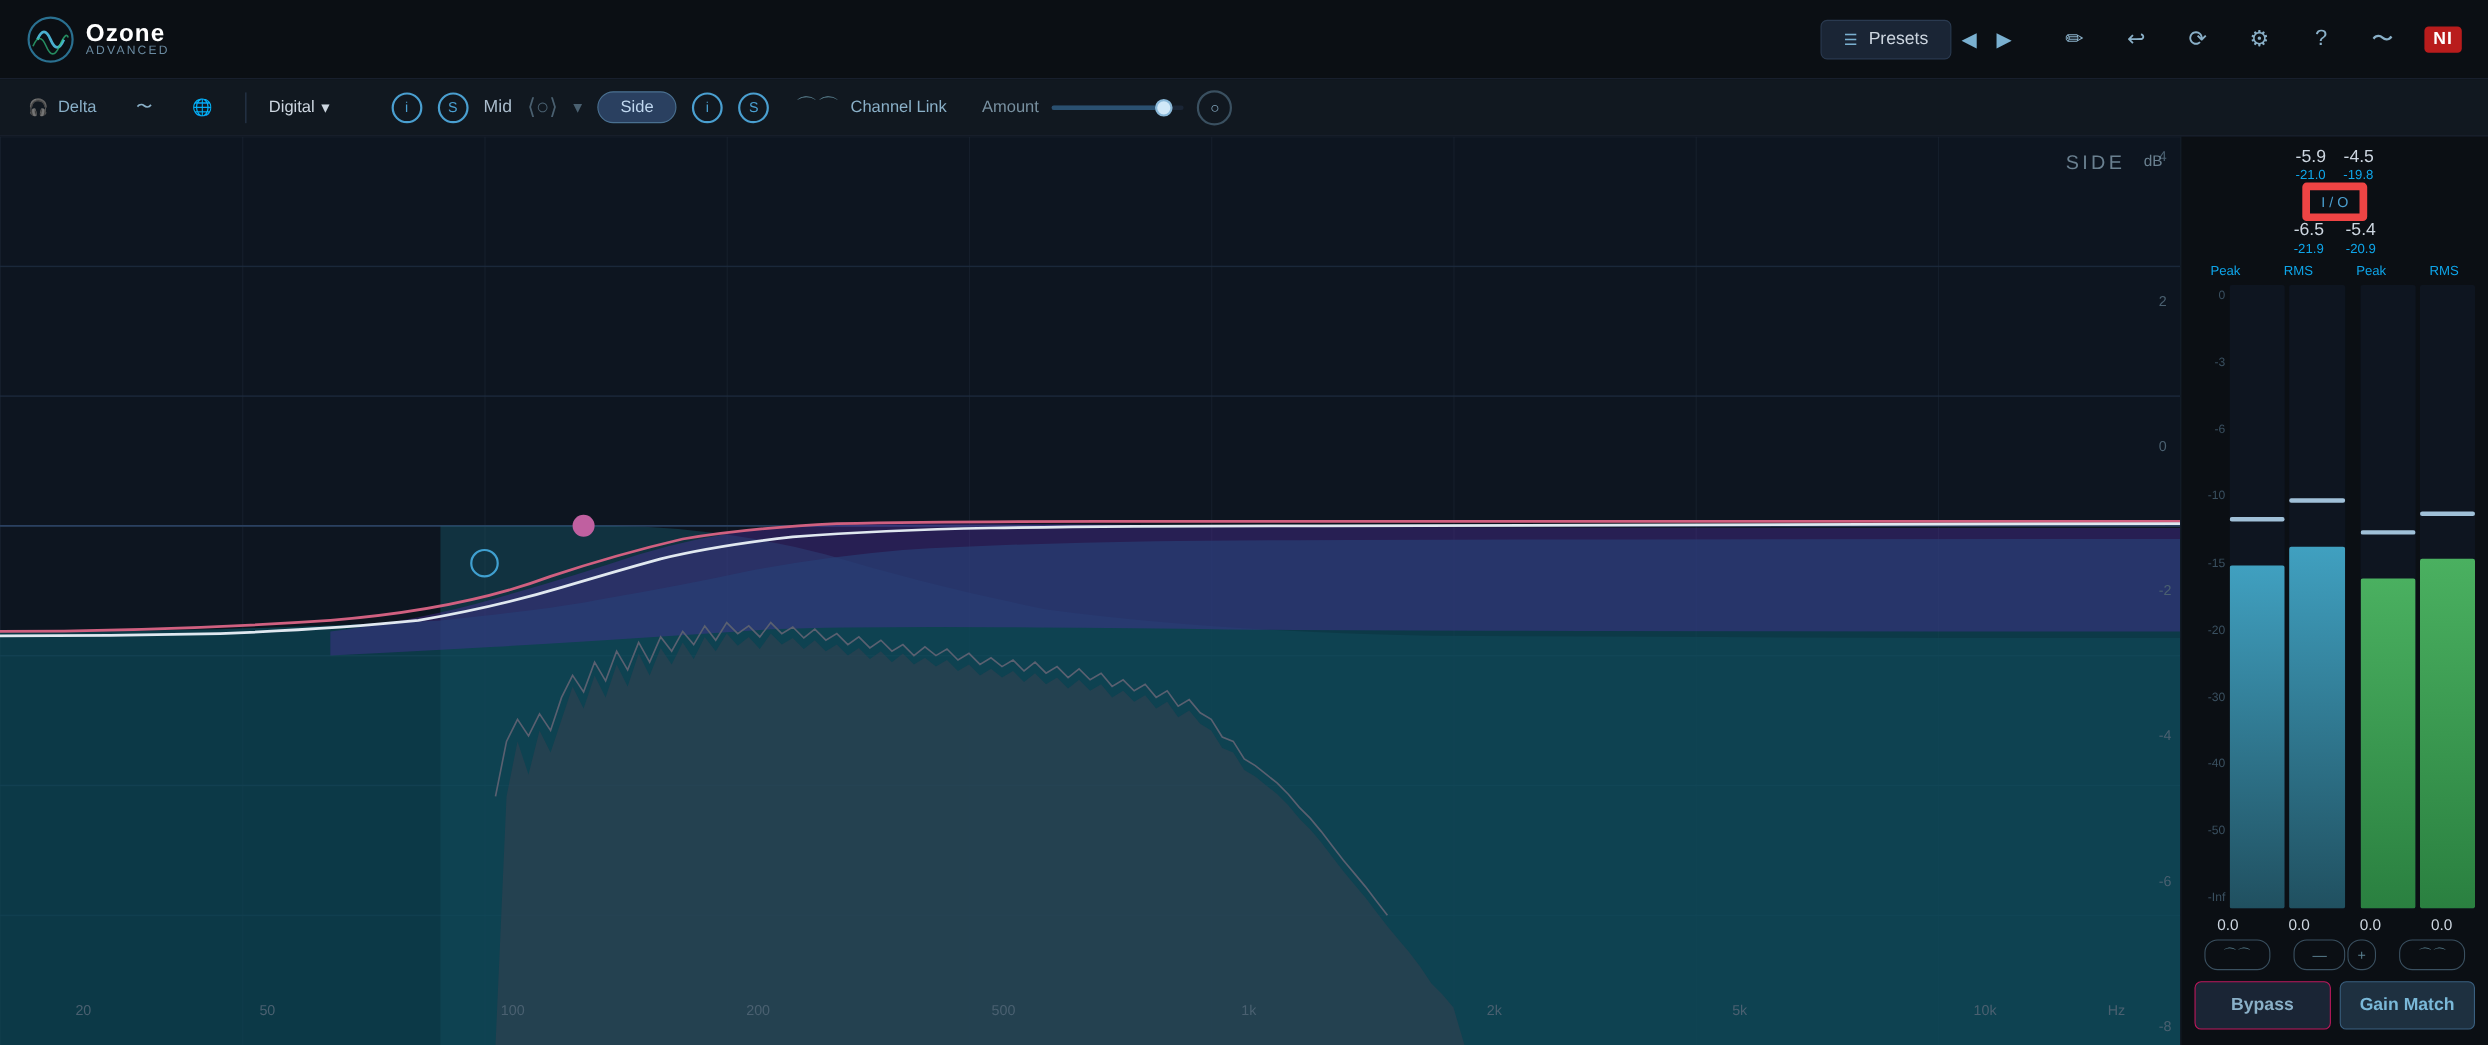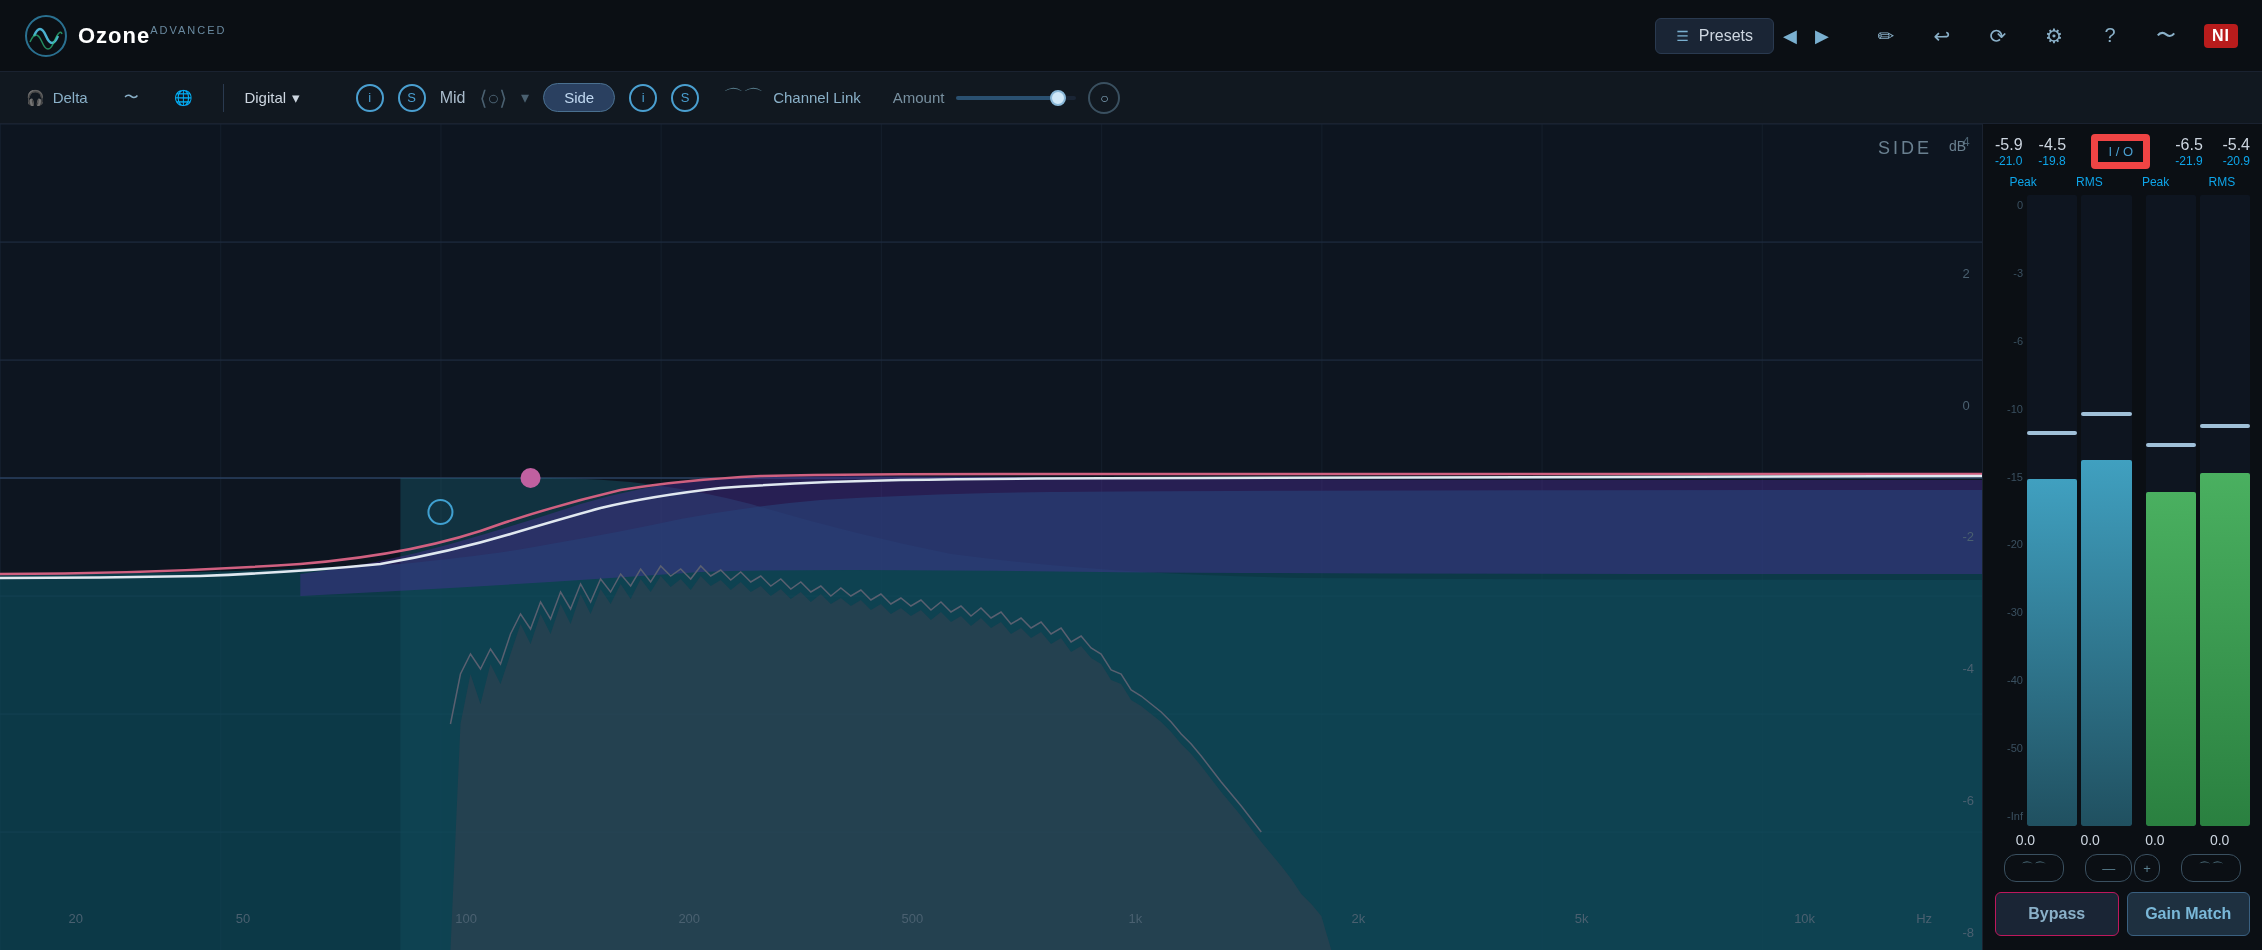--- a/index.html
+++ b/index.html
@@ -28,21 +28,21 @@
     .logo {
       display: flex;
       align-items: center;
       gap: 10px;
       margin-right: 40px;
     }
     .logo-icon {
       width: 44px;
       height: 44px;
     }
-    .logo-text { display: flex; line-height: 1; }
+    .logo-text { display: flex; flex-direction: column; line-height: 1; }
     .logo-title { font-size: 22px; font-weight: bold; color: #fff; letter-spacing: 1px; }
     .logo-sub { font-size: 11px; color: #6a8aa0; letter-spacing: 2px; }
 
     .top-spacer { flex: 1; }
 
     .presets-btn {
       display: flex;
       align-items: center;
       gap: 10px;
       background: #1a2535;
@@ -304,20 +304,21 @@
       flex-direction: column;
       padding: 10px 8px;
       gap: 6px;
     }
 
     .meter-header {
       display: flex;
       align-items: center;
       justify-content: space-between;
       padding: 0 4px;
+      flex-direction: column;
     }
     .meter-val { color: #cdd6e0; }
     .meter-label { color: #0ea5e9; font-size: 12px; }
 
     .io-btn {
       border: 7px solid #ef4444;
       border-radius: 4px;
       padding: 3px 10px;
       color: #4a9fd0;
       font-size: 13px;

